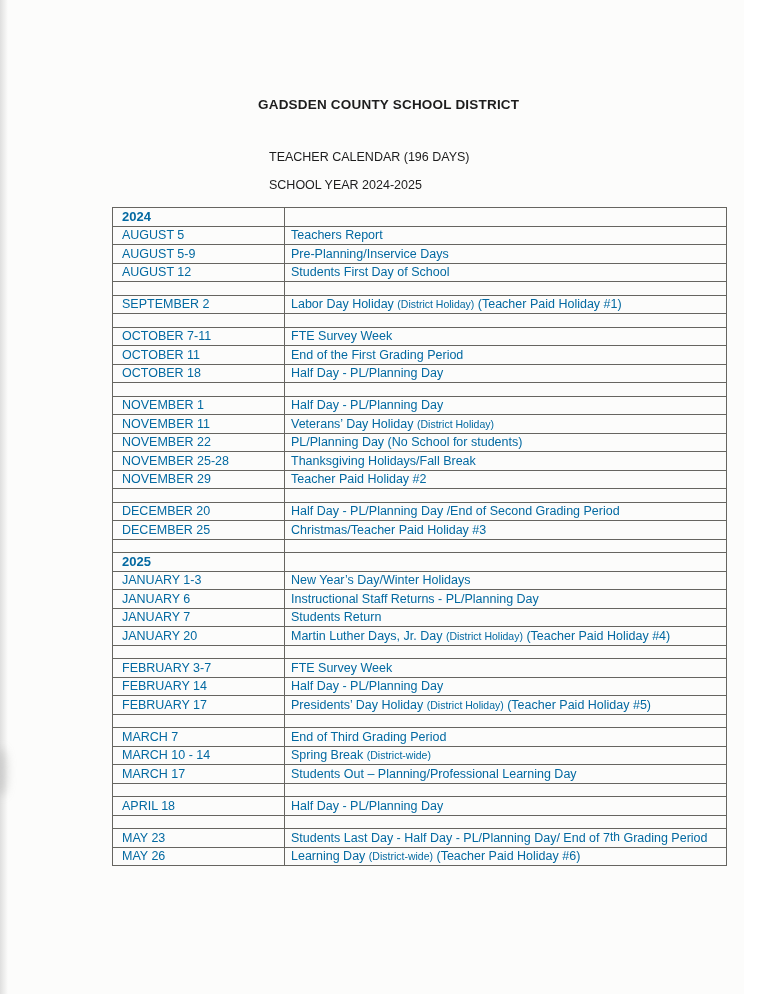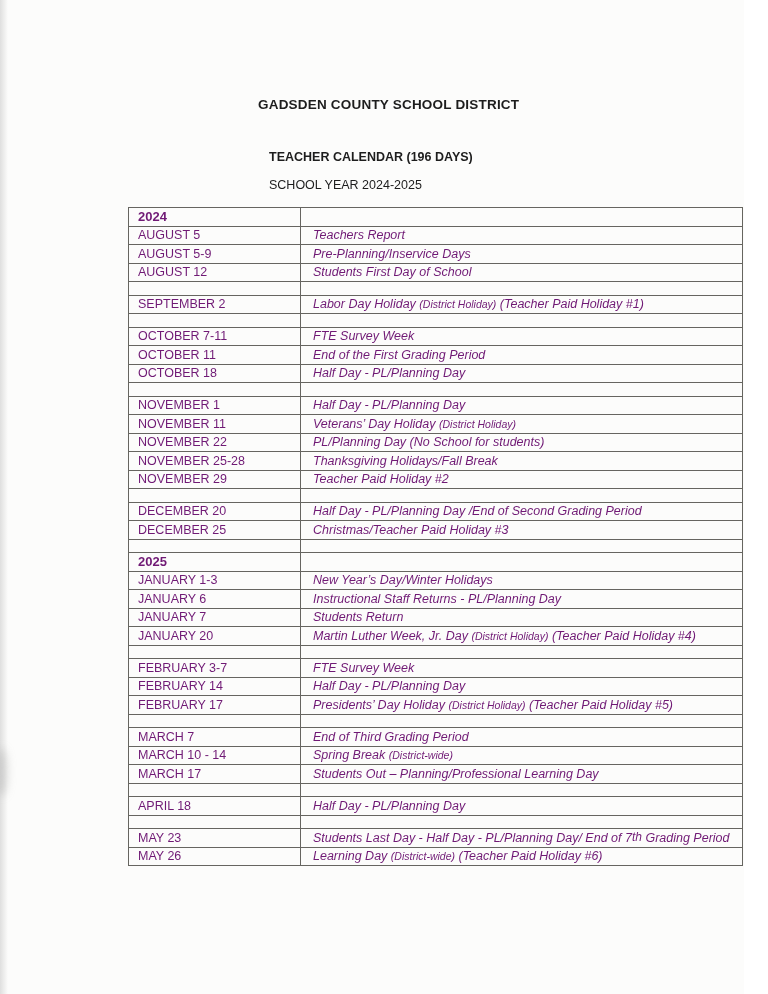--- a/index.html
+++ b/index.html
@@ -37,51 +37,51 @@
     left: 258px; top: 97px;
     font-size: 13.5px;
     font-weight: bold;
     letter-spacing: 0.2px;
     white-space: nowrap;
   }
   .doc-subtitle1 {
     position: absolute;
     left: 269px; top: 150px;
     font-size: 12.5px;
-    font-weight: bold;
+    font-weight: normal;
     white-space: nowrap;
   }
   .doc-subtitle2 {
     position: absolute;
     left: 269px; top: 178px;
     font-size: 12.5px;
     font-weight: normal;
     white-space: nowrap;
   }
   table.calendar {
     position: absolute;
-    left: 128px; top: 207px;
+    left: 112px; top: 207px;
     width: 614px;
     border-collapse: collapse;
     table-layout: fixed;
     font-size: 12.5px;
-    color: #701a75;
+    color: #0369a1;
   }
   table.calendar col.c-date  { width: 172px; }
   table.calendar col.c-event { width: 442px; }
   table.calendar td {
     border: 1px solid #666560;
     height: 17.5px;
     padding: 0 4px 0 9px;
     vertical-align: middle;
     white-space: nowrap;
     overflow: hidden;
     line-height: 1;
   }
-  table.calendar td.event-cell { padding-left: 12px; font-style: italic; }
+  table.calendar td.event-cell { padding-left: 6px; }
   tr.year td {
     font-weight: bold;
     font-size: 13px;
   }
   tr.empty td { height: 12.5px; }
   span.small {
     font-size: 10.5px;
   }
   span.sup {
     font-size: 12px;
@@ -198,21 +198,21 @@
         <tr class="event">
           <td class="date-cell">JANUARY 6</td>
           <td class="event-cell"><span>Instructional Staff Returns - PL/Planning Day</span></td>
         </tr>
         <tr class="event">
           <td class="date-cell">JANUARY 7</td>
           <td class="event-cell"><span>Students Return</span></td>
         </tr>
         <tr class="event">
           <td class="date-cell">JANUARY 20</td>
-          <td class="event-cell"><span>Martin Luther Week, Jr. Day </span><span class="small">(District Holiday)</span><span> (Teacher Paid Holiday #4)</span></td>
+          <td class="event-cell"><span>Martin Luther Days, Jr. Day </span><span class="small">(District Holiday)</span><span> (Teacher Paid Holiday #4)</span></td>
         </tr>
         <tr class="empty">
           <td class="date-cell"></td>
           <td class="event-cell"></td>
         </tr>
         <tr class="event">
           <td class="date-cell">FEBRUARY 3-7</td>
           <td class="event-cell"><span>FTE Survey Week</span></td>
         </tr>
         <tr class="event">

